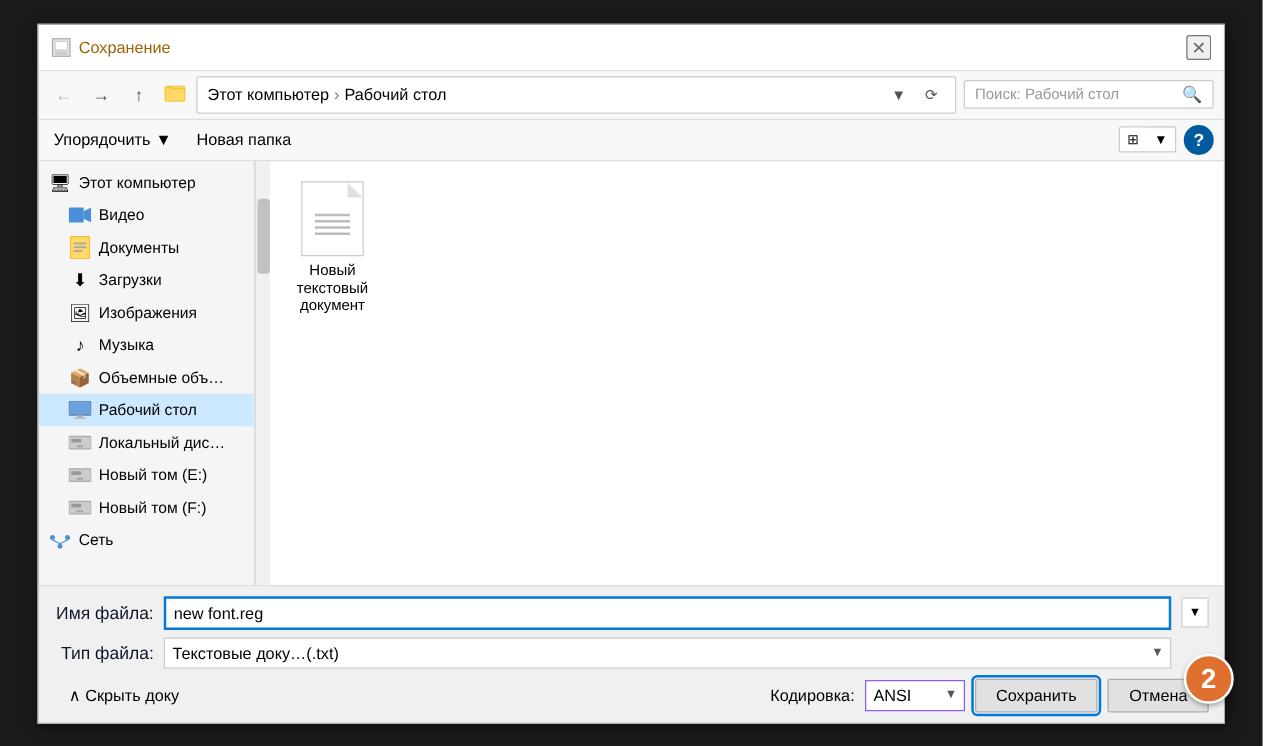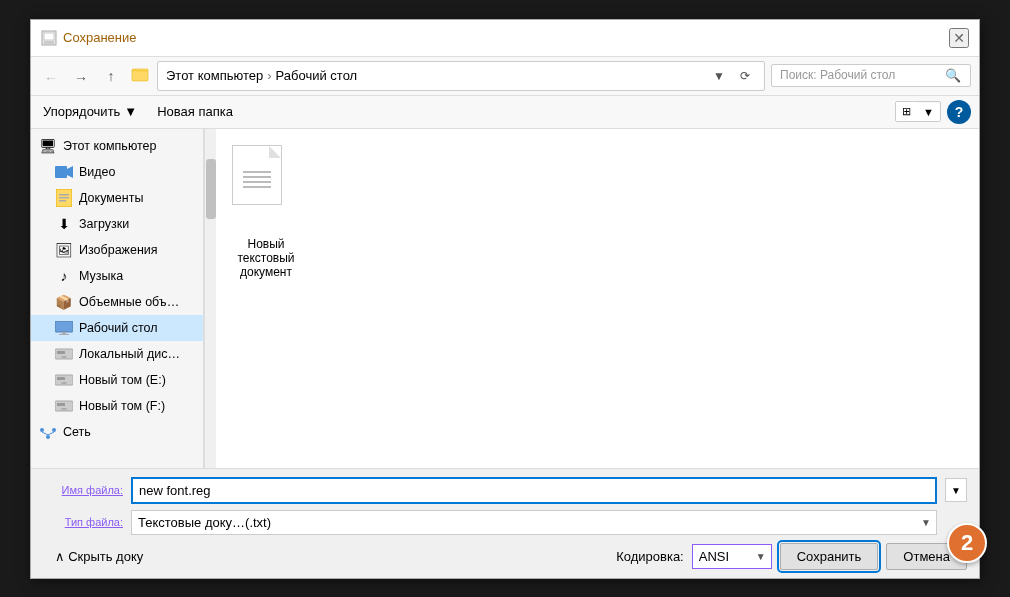--- a/index.html
+++ b/index.html
@@ -202,25 +202,25 @@
       padding: 10px;
       display: flex;
       flex-wrap: wrap;
       align-content: flex-start;
       gap: 10px;
       overflow-y: auto;
     }
     .file-item {
       display: flex;
       flex-direction: column;
+      align-items: center;
       width: 80px;
       cursor: pointer;
       padding: 6px;
       border-radius: 2px;
-      gap: 28px;
     }
     .file-icon {
       width: 50px;
       height: 60px;
       background: #fff;
       border: 1px solid #ccc;
       position: relative;
       display: flex;
       align-items: center;
       justify-content: center;
@@ -264,23 +264,22 @@
       margin-bottom: 8px;
     }
     .field-row {
       display: flex;
       align-items: center;
       gap: 8px;
     }
     .field-label {
       width: 80px;
       text-align: right;
-      font-size: 11px;
-      color: #8b5cf6;
-      text-decoration: underline;
+      font-size: 14px;
+      color: #0f172a;
     }
     .field-input {
       flex: 1;
       border: 1px solid #0078d7;
       background: #fff;
       padding: 4px 6px;
       font-size: 13px;
       color: #000;
       outline: none;
     }

